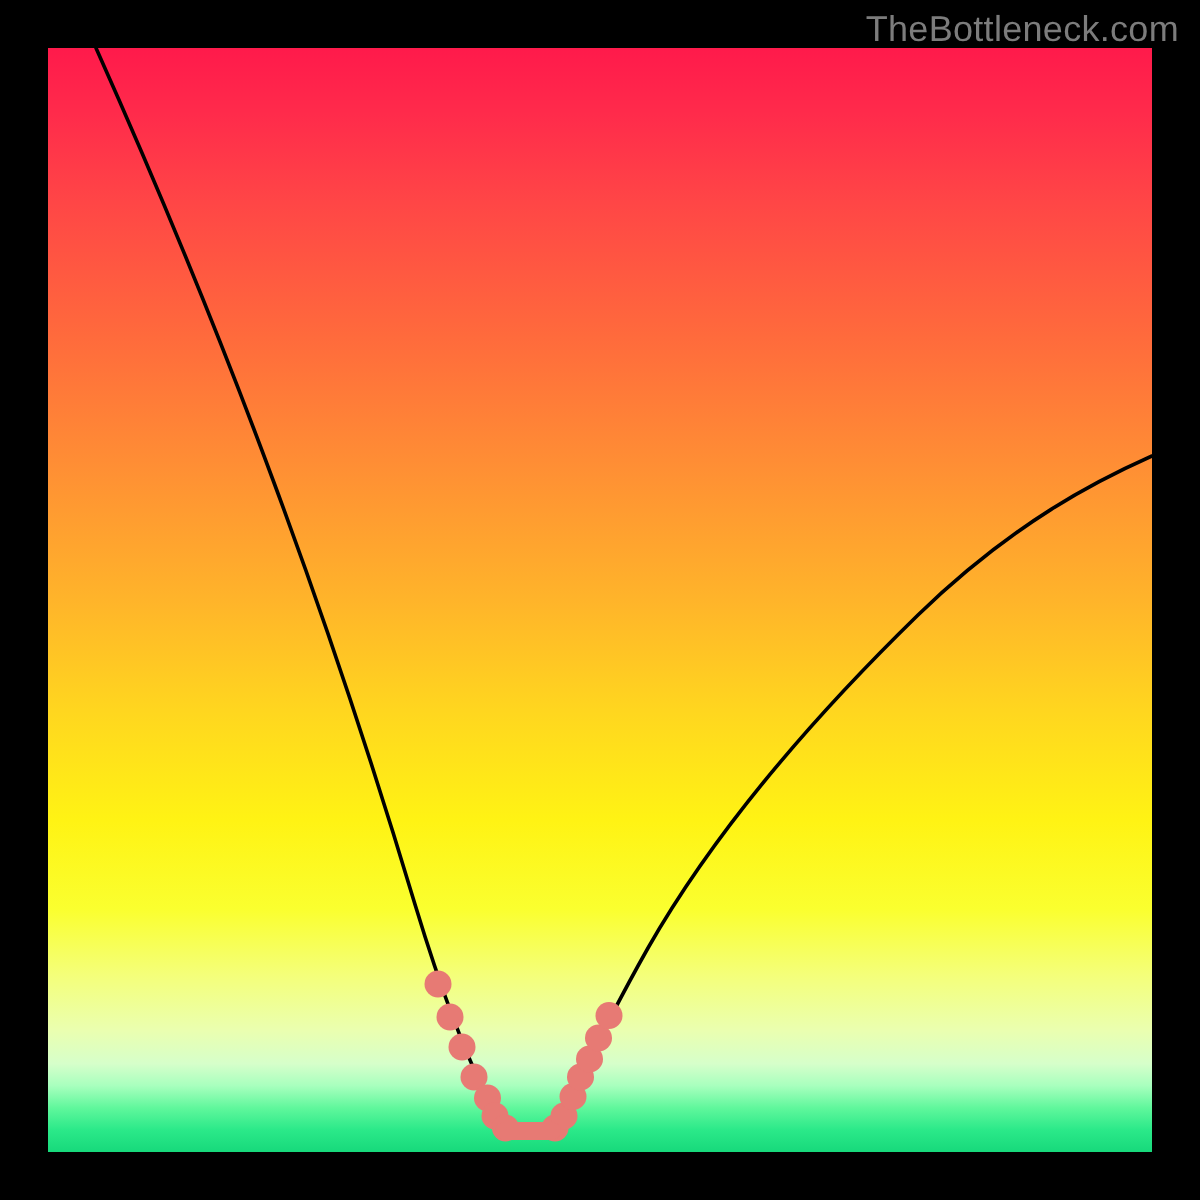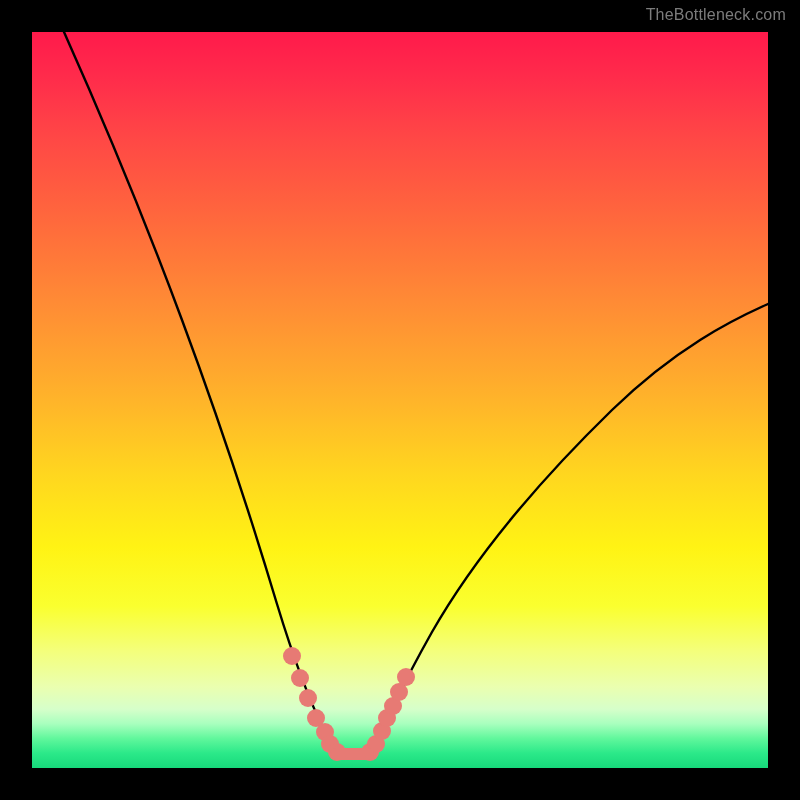--- a/index.html
+++ b/index.html
@@ -58,21 +58,21 @@
     left: 0;
     top: 0;
     width: 100%;
     height: 100%;
   }
   .watermark {
     position: absolute;
     top: 6px;
     right: 14px;
     color: #7c7c7c;
-    font-size: 16px;
+    font-size: 24px;
     font-weight: 500;
     letter-spacing: 0.2px;
     user-select: none;
   }
 </style>
 </head>
 <body>
 
 <div class="frame">
 

